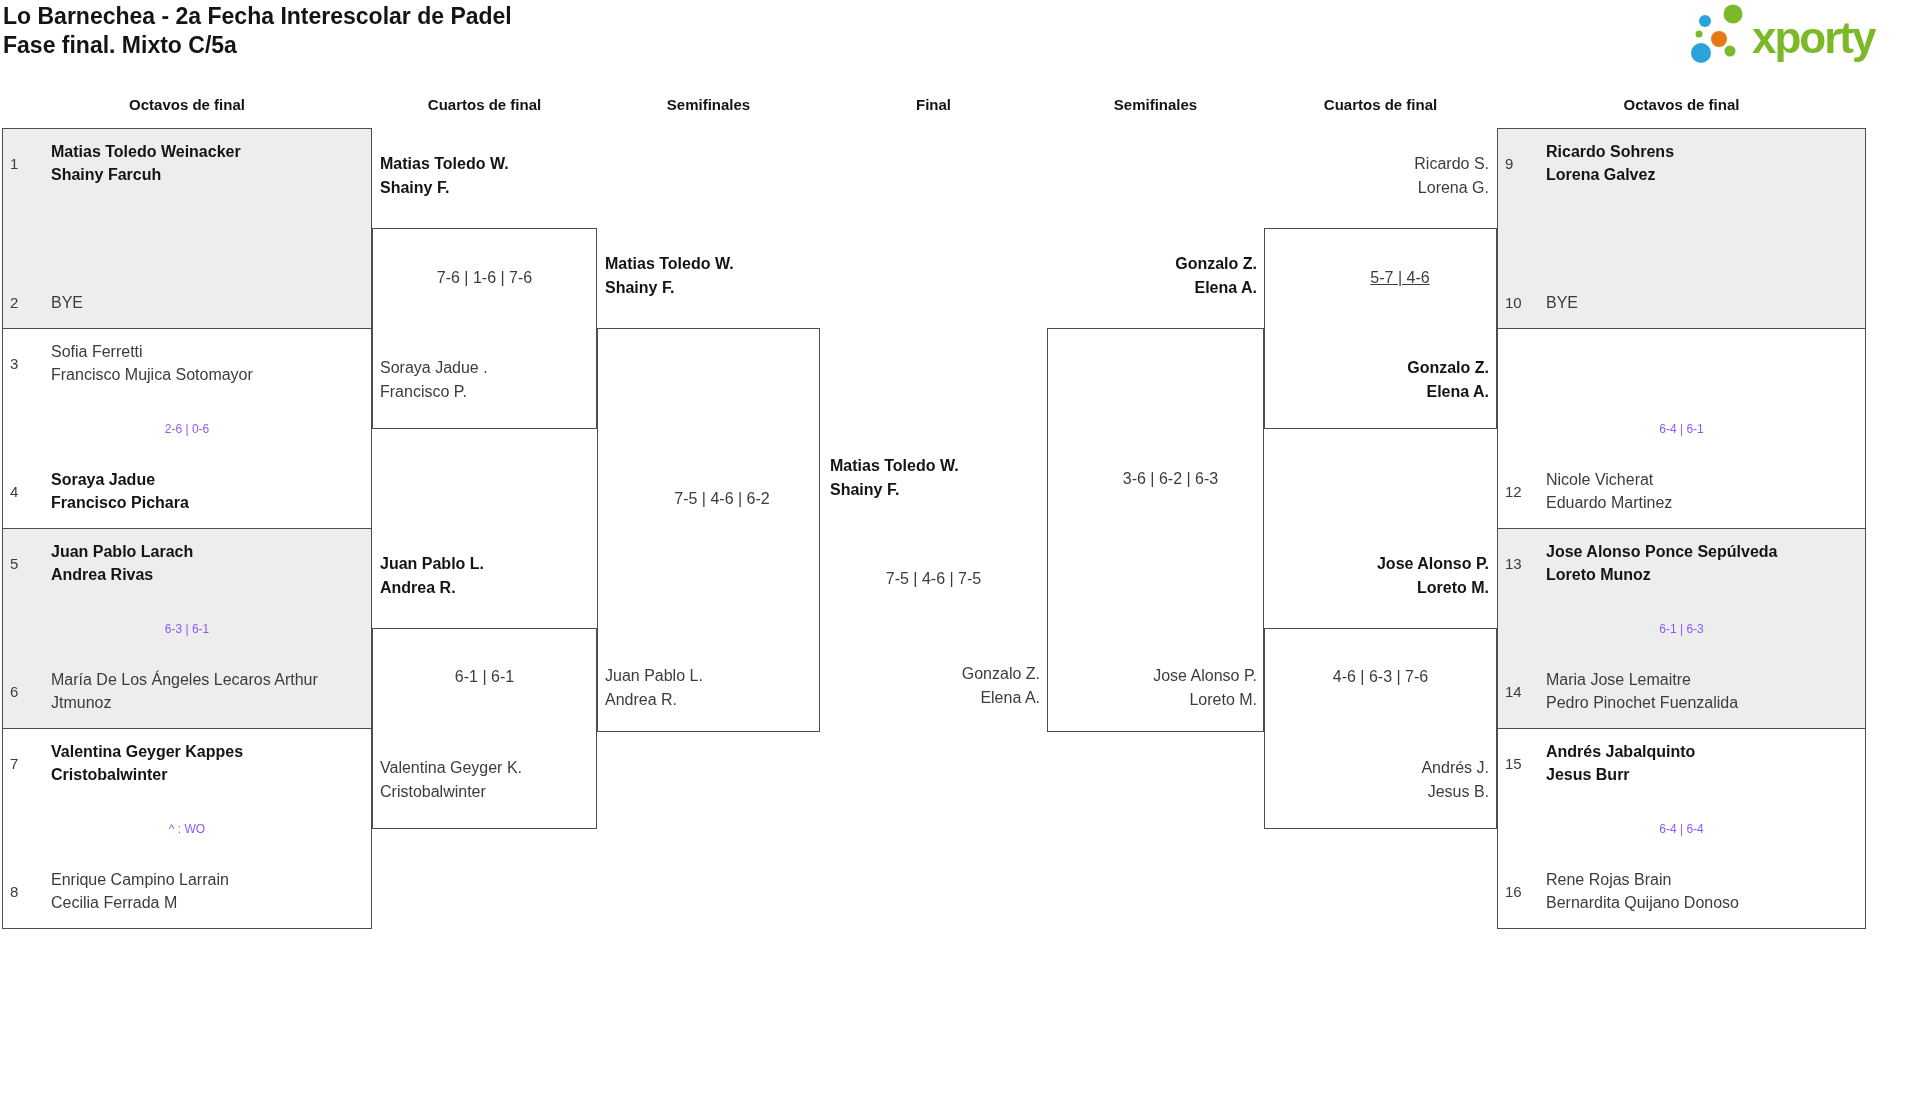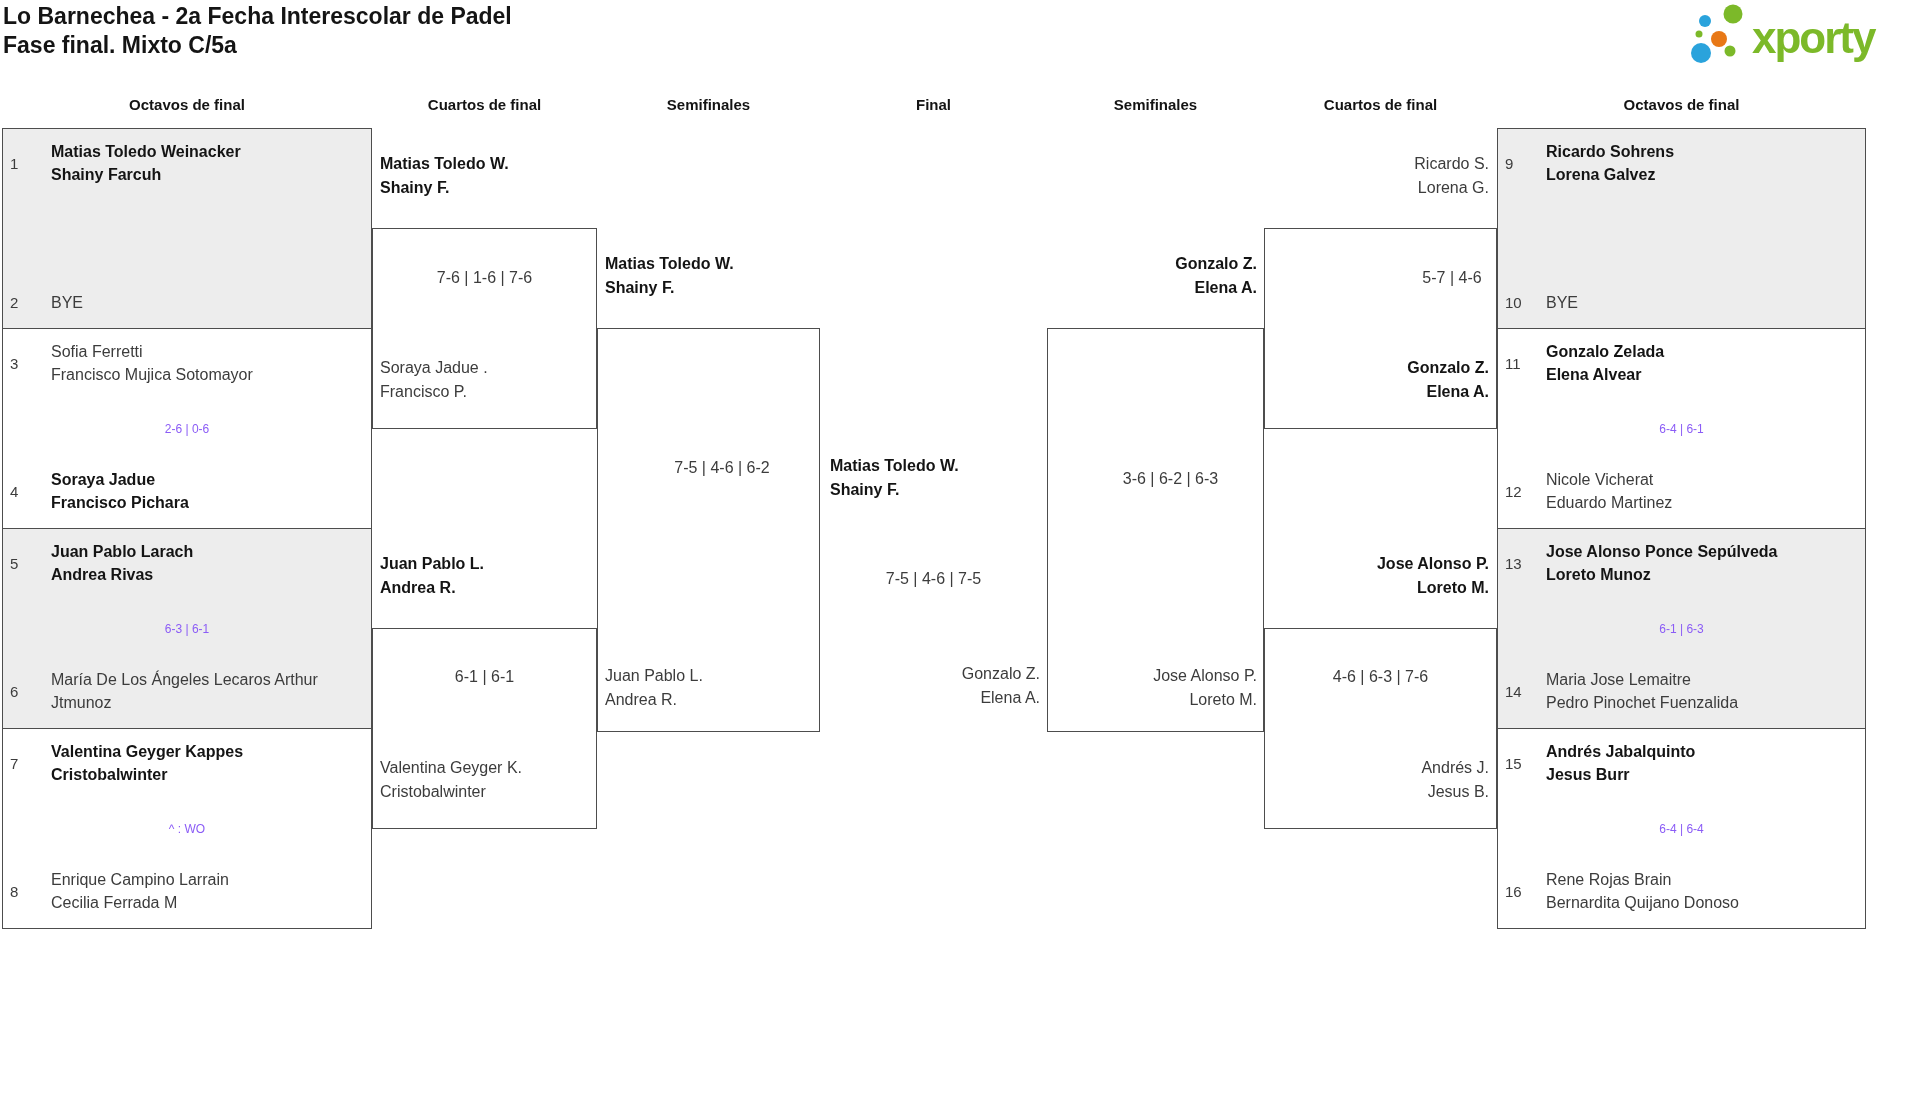--- a/index.html
+++ b/index.html
@@ -142,27 +142,20 @@
     <div class="mscore"></div>
     <div class="slot bot">
         <span class="seed">10</span>
       <div class="names">
         <div class="line">BYE</div>
         </div>
       </div>
   </div>
 
   <div class="box" style="left:1497px;top:328px;width:369px;height:201px;">
-    <div class="slot top">
-        <span class="seed">11</span>
-      <div class="names w">
-        <div class="line">Gonzalo Zelada</div>
-          <div class="line">Elena Alvear</div>
-        </div>
-      </div>
     <div class="mscore">6-4 | 6-1</div>
     <div class="slot bot">
         <span class="seed">12</span>
       <div class="names">
         <div class="line">Nicole Vicherat</div>
           <div class="line">Eduardo Martinez</div>
         </div>
       </div>
   </div>
 
@@ -227,21 +220,21 @@
   <div class="sc" style="left:372px;width:225px;top:668px;">6-1 | 6-1</div>
   <div class="tb" style="left:380px;top:756px;">
     <div class="line">Valentina Geyger K.</div>
       <div class="line">Cristobalwinter</div>
     </div>
 
   <div class="tb w" style="left:605px;top:252px;">
     <div class="line">Matias Toledo W.</div>
       <div class="line">Shainy F.</div>
     </div>
-  <div class="sc" style="left:597px;width:250px;top:459px;">7-5 | 4-6 | 6-2</div>
+  <div class="sc" style="left:597px;width:250px;top:490px;">7-5 | 4-6 | 6-2</div>
   <div class="tb" style="left:605px;top:664px;">
     <div class="line">Juan Pablo L.</div>
       <div class="line">Andrea R.</div>
     </div>
 
   <div class="tb w" style="left:830px;top:454px;">
     <div class="line">Matias Toledo W.</div>
       <div class="line">Shainy F.</div>
     </div>
   <div class="sc" style="left:820px;width:227px;top:570px;">7-5 | 4-6 | 7-5</div>
@@ -257,21 +250,21 @@
   <div class="sc" style="left:1047px;width:247px;top:470px;">3-6 | 6-2 | 6-3</div>
   <div class="tb r" style="left:1047px;width:210px;top:664px;">
     <div class="line">Jose Alonso P.</div>
       <div class="line">Loreto M.</div>
     </div>
 
   <div class="tb r" style="left:1289px;width:200px;top:152px;">
     <div class="line">Ricardo S.</div>
       <div class="line">Lorena G.</div>
     </div>
-  <div class="sc" style="left:1316px;width:272px;top:269px;">5-7 | 4-6</div>
+  <div class="sc" style="left:1264px;width:272px;top:269px;text-decoration:underline;">5-7 | 4-6</div>
   <div class="tb w r" style="left:1289px;width:200px;top:356px;">
     <div class="line">Gonzalo Z.</div>
       <div class="line">Elena A.</div>
     </div>
 
   <div class="tb w r" style="left:1289px;width:200px;top:552px;">
     <div class="line">Jose Alonso P.</div>
       <div class="line">Loreto M.</div>
     </div>
   <div class="sc" style="left:1264px;width:233px;top:668px;">4-6 | 6-3 | 7-6</div>

